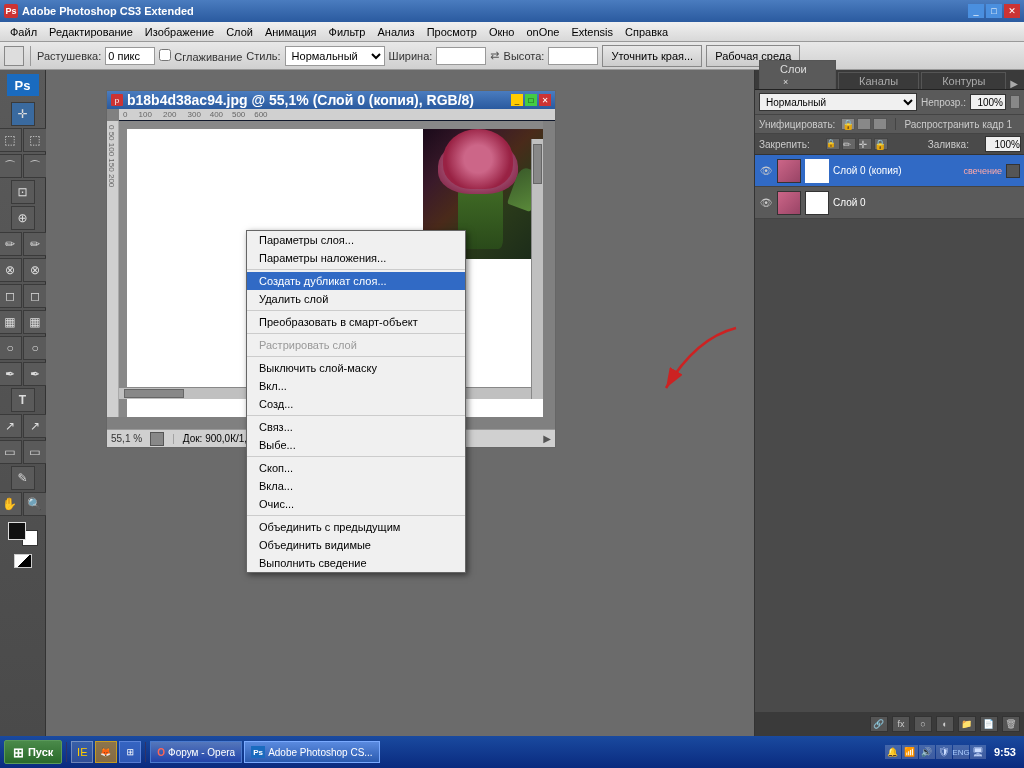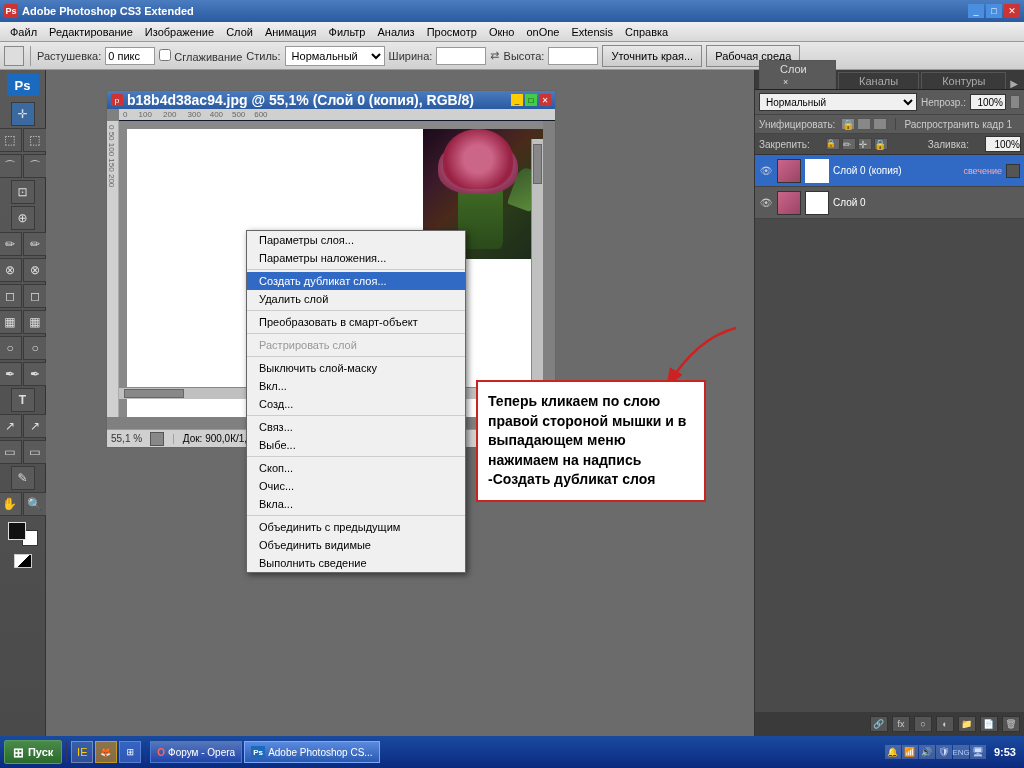--- a/index.html
+++ b/index.html
@@ -623,40 +623,37 @@
       <div class="ctx-item disabled">Растрировать слой</div>
       <div class="ctx-sep"></div>
       <div class="ctx-item">Выключить слой-маску</div>
       <div class="ctx-item">Вкл...</div>
       <div class="ctx-item">Созд...</div>
       <div class="ctx-sep"></div>
       <div class="ctx-item">Связ...</div>
       <div class="ctx-item">Выбе...</div>
       <div class="ctx-sep"></div>
       <div class="ctx-item">Скоп...</div>
+      <div class="ctx-item">Вкла...</div>
       <div class="ctx-item">Очис...</div>
-      <div class="ctx-item">Вкла...</div>
       <div class="ctx-sep"></div>
       <div class="ctx-item">Объединить с предыдущим</div>
       <div class="ctx-item">Объединить видимые</div>
       <div class="ctx-item">Выполнить сведение</div>
     </div>
 
     <svg class="red-arrow" width="120" height="100">
       <defs>
         <marker id="arrowhead" markerWidth="8" markerHeight="6" refX="8" refY="3" orient="auto">
           <polygon points="0 0, 8 3, 0 6" fill="#cc2222"></polygon>
         </marker>
       </defs>
       <path d="M 100,10 Q 60,20 30,70" stroke="#cc2222" stroke-width="2.5" fill="none" marker-end="url(#arrowhead)"></path>
     </svg>
 
-    <div class="callout-box">
-      <span>Теперь кликаем по слою правой стороной мышки и в выпадающем меню нажимаем на надпись -Создать дубликат слоя</span>
-    </div>
   </div>
 
   <div class="right-panels">
 
     <div style="position:relative;display:flex;align-items:flex-end;background:#3a3a3a;padding:0 2px;height:20px;border-bottom:1px solid #222;">
       <div class="panel-tab active">
         <span>Слои</span>
         <span style="font-size:9px;cursor:pointer;margin-left:3px;">×</span>
       </div>
       <div class="panel-tab inactive">

